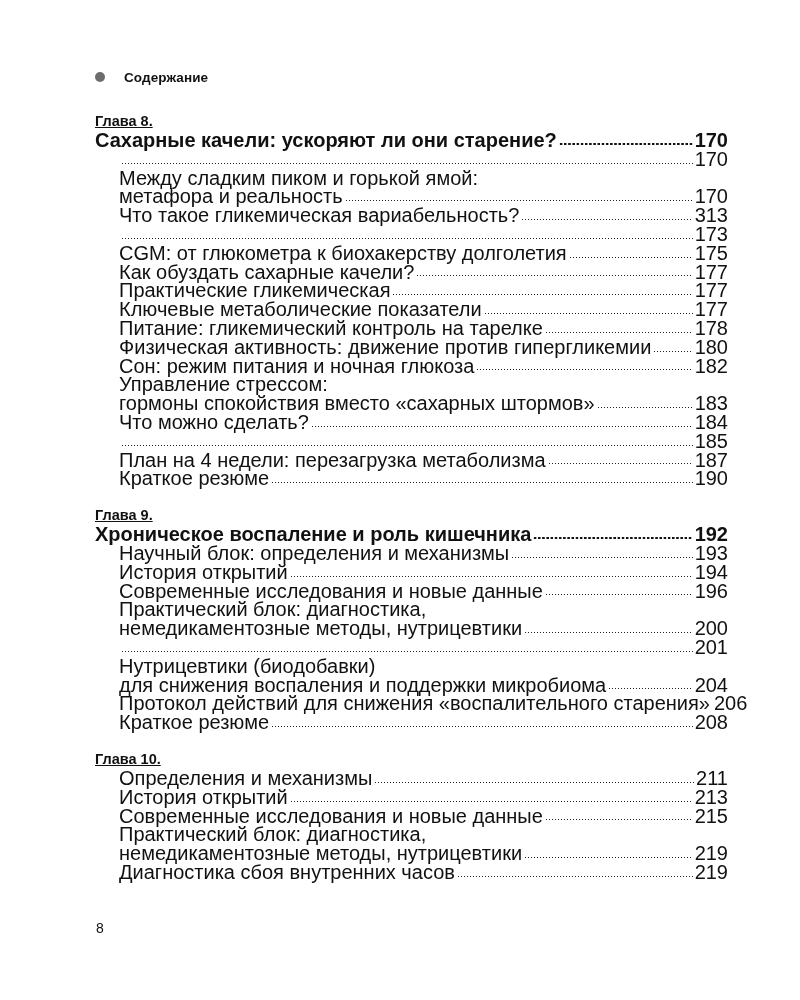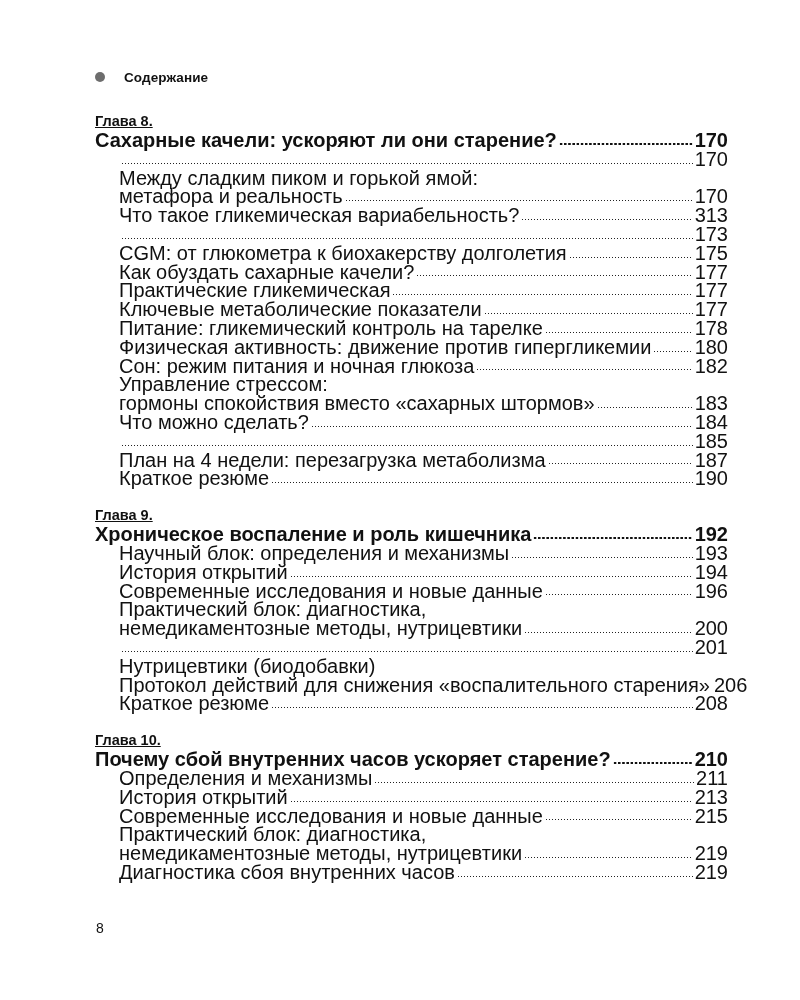--- a/index.html
+++ b/index.html
@@ -228,37 +228,37 @@
           <span class="toc-page">200</span>
         </div>
         <div class="toc-line sub">
           <span class="leader"></span>
           <span class="toc-page">201</span>
         </div>
         <div class="toc-line sub">
           <span class="toc-text">Нутрицевтики (биодобавки)</span>
         </div>
         <div class="toc-line sub">
+          <span class="toc-text">для снижения воспаления и поддержки микробиома</span>
+          <span class="leader"></span>
+          <span class="toc-page">204</span>
+        </div>
+        <div class="toc-line sub">
           <span class="toc-text">Протокол действий для снижения «воспалительного старения»</span>
           <span class="leader"></span>
           <span class="toc-page">206</span>
         </div>
         <div class="toc-line sub">
           <span class="toc-text">Краткое резюме</span>
           <span class="leader"></span>
           <span class="toc-page">208</span>
         </div>
       </div>
       <div class="chapter">
         <div class="chapter-label">Глава 10.</div>
-        <div class="toc-line main">
-          <span class="toc-text">Почему сбой внутренних часов ускоряет старение?</span>
-          <span class="leader"></span>
-          <span class="toc-page">210</span>
-        </div>
         <div class="toc-line sub">
           <span class="toc-text">Определения и механизмы</span>
           <span class="leader"></span>
           <span class="toc-page">211</span>
         </div>
         <div class="toc-line sub">
           <span class="toc-text">История открытий</span>
           <span class="leader"></span>
           <span class="toc-page">213</span>
         </div>

